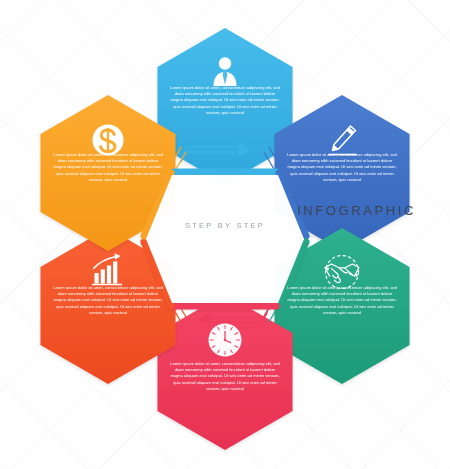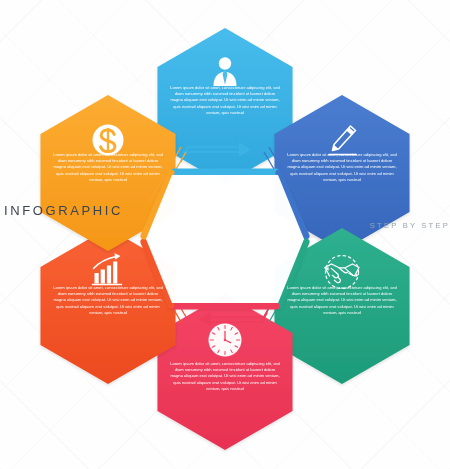--- a/index.html
+++ b/index.html
@@ -36,30 +36,30 @@
     position:absolute;
     color:#ffffff;
     font-size:4.1px;
     line-height:6.2px;
     text-align:center;
     font-family:"Liberation Sans",sans-serif;
     pointer-events:none;
   }
   #center-title{
     position:absolute;
-    left:4px;width:404px;text-align:left;
+    left:12px;width:404px;text-align:right;
     top:203px;
     font-size:13px;
     letter-spacing:2.6px;
     color:#3b4551;
     font-family:"Liberation Sans",sans-serif;
   }
   #center-sub{
     position:absolute;
-    left:0;width:450px;text-align:right;
+    left:0;width:450px;text-align:center;
     top:221px;
     font-size:7.6px;
     letter-spacing:2.2px;
     color:#9aa3ad;
     font-family:"Liberation Sans",sans-serif;
   }
   #footer{
     position:absolute;
     right:8px;bottom:6px;
     font-size:15px;

